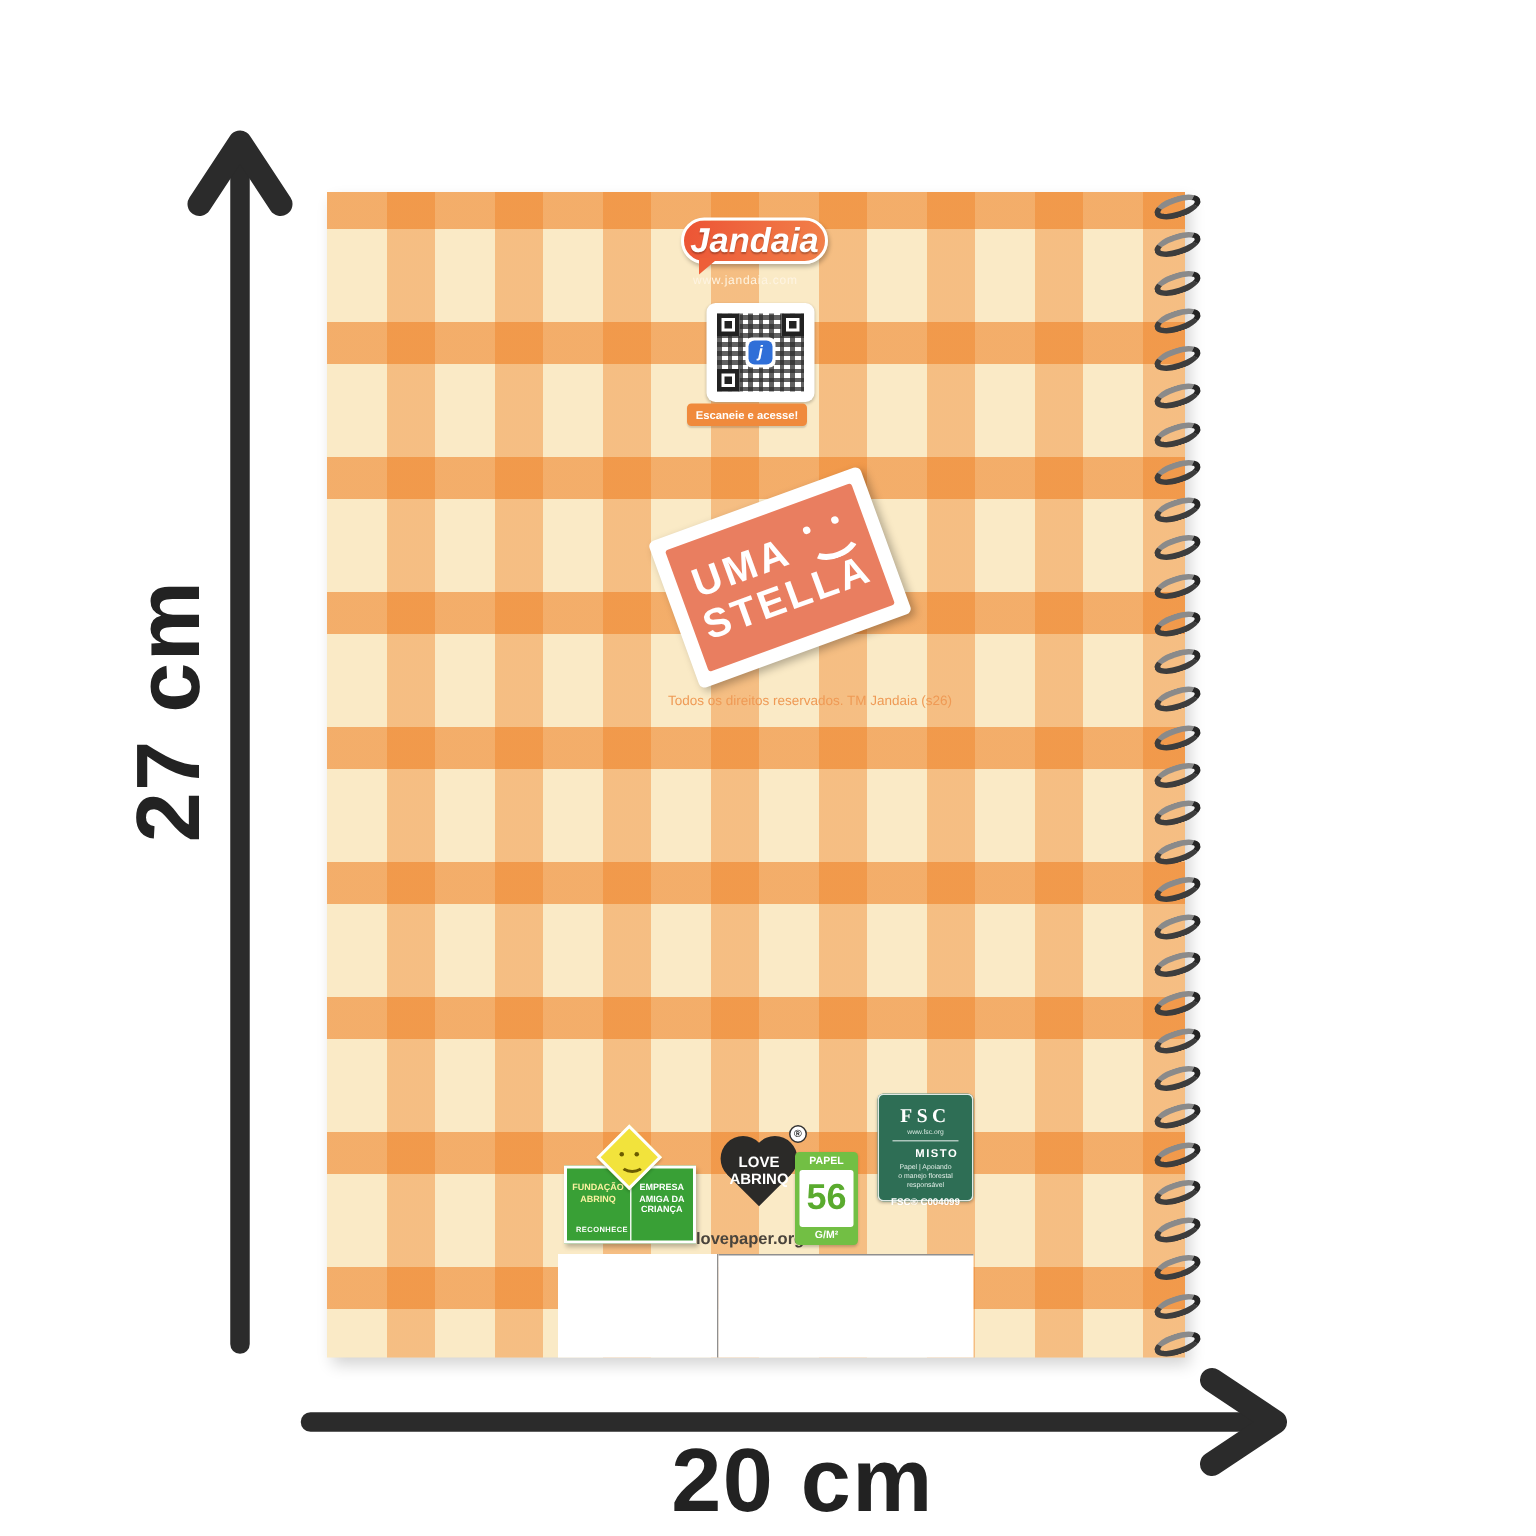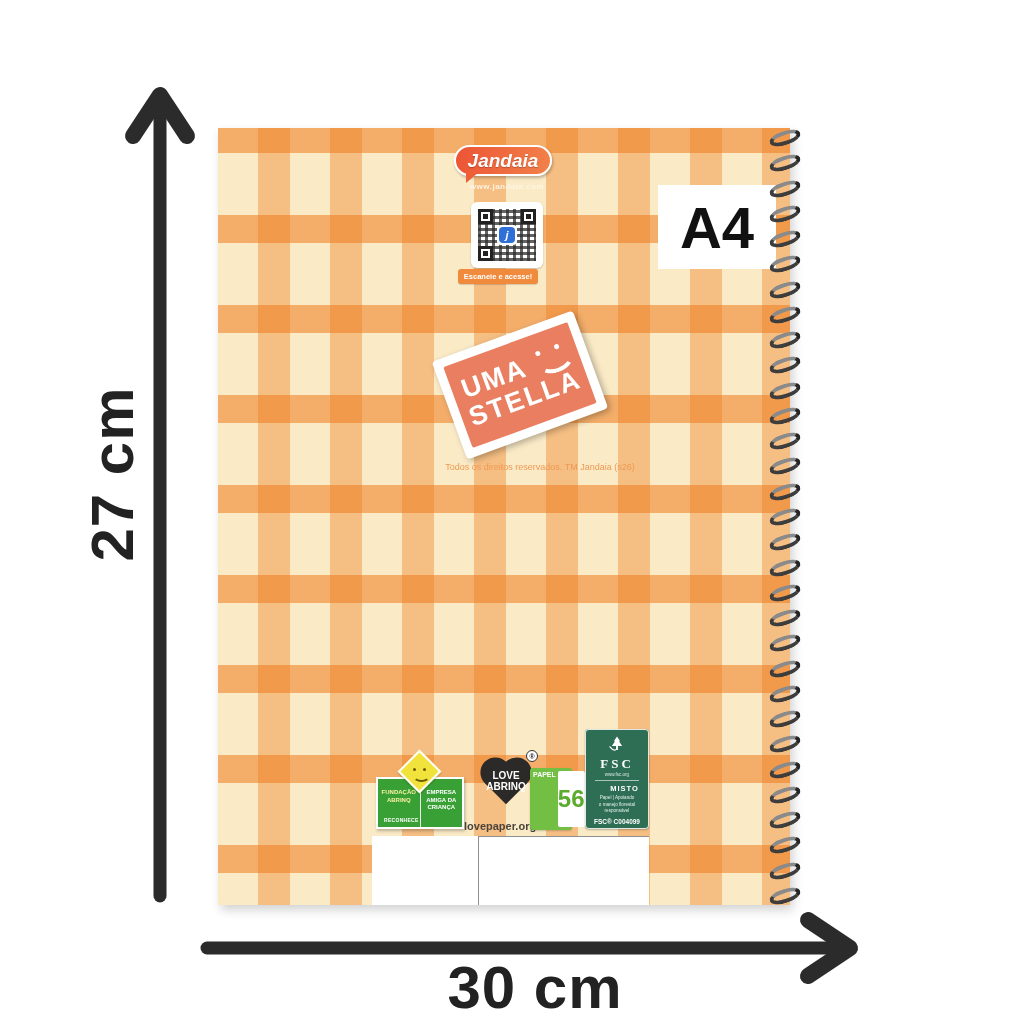--- a/index.html
+++ b/index.html
@@ -30,23 +30,23 @@
           background:transparent; }
 
   
   .brand-bubble { position:absolute; left:236px; top:17px; width:98px; height:31px;
                   background:linear-gradient(100deg,#ec5435,#f2814a);
                   border:2px solid #fff; border-radius:16px;
                   display:flex; align-items:center; justify-content:center;
                   box-shadow:1px 2px 3px rgba(0,0,0,0.25); z-index:3; }
   .brand-bubble::after { content:""; position:absolute; left:10px; bottom:-9px;
                   border-top:11px solid #ee5f38; border-right:13px solid transparent; }
-  .brand-text { color:#fff; font-weight:bold; font-style:italic; font-size:19px; text-shadow:0 1px 1px rgba(0,0,0,0.25); }
-  .brand-site { position:absolute; left:233px; top:54px; width:112px; text-align:center;
-                color:#fef4e2; font-size:8px; font-weight:bold; letter-spacing:0.5px; }
+  .brand-text { color:#fff; font-weight:bold; font-style:italic; font-size:23px; text-shadow:0 1px 1px rgba(0,0,0,0.25); }
+  .brand-site { position:absolute; left:244px; top:54px; width:112px; 
+                color:#fef4e2; font-size:8px; font-weight:normal; letter-spacing:0.5px; }
 
   
   .qr-card { position:absolute; left:253px; top:74px; width:72px; height:66px; background:#fff; border-radius:6px;
              box-shadow:0 1px 2px rgba(0,0,0,0.2); z-index:3; }
   .qr-pattern { position:absolute; inset:7px;
              background-image:
                repeating-linear-gradient(0deg,  rgba(45,45,45,0.75) 0 3px, rgba(45,45,45,0) 3px 6px),
                repeating-linear-gradient(90deg, rgba(45,45,45,0.75) 0 3px, rgba(45,45,45,0) 3px 7px); }
   .finder { position:absolute; width:15px; height:15px; border:3px solid #222; background:#fff; }
   .finder::after { content:""; position:absolute; left:2px; top:2px; width:5px; height:5px; background:#222; }
@@ -104,26 +104,26 @@
   .heart { position:absolute; left:27px; top:18px; width:30px; height:30px; background:#2b2a28; transform:rotate(45deg); }
   .heart::before, .heart::after { content:""; position:absolute; width:30px; height:30px; border-radius:50%; background:#2b2a28; }
   .heart::before { left:-15px; top:0; } .heart::after { left:0; top:-15px; }
   .lp-text { position:absolute; left:12px; top:20px; width:60px; text-align:center; color:#fff;
              font-weight:bold; font-size:10px; line-height:1.1; z-index:2; }
   .lp-reg { position:absolute; right:10px; top:0; width:12px; height:12px; border:1px solid #333; border-radius:50%;
             background:#fff; color:#222; font-size:7px; font-weight:bold; display:flex; align-items:center; justify-content:center; z-index:3; }
   .lp-url { position:absolute; left:0; bottom:0; width:100%; text-align:center; color:#4a443c; font-weight:bold; font-size:11px; }
 
   .papel { position:absolute; left:312px; top:640px; width:42px; height:62px; background:#72bf44; border-radius:3px;
-           display:flex; flex-direction:row; padding:3px; gap:2px; z-index:3; box-shadow:0 1px 2px rgba(0,0,0,0.2); }
+           display:flex; flex-direction:column; padding:3px; gap:2px; z-index:3; box-shadow:0 1px 2px rgba(0,0,0,0.2); }
   .papel .band { color:#fff; font-weight:bold; font-size:7px; text-align:center; }
   .papel .num { flex:1; background:#fff; border-radius:2px; color:#5aab2e; font-weight:bold; font-size:24px;
                 display:flex; align-items:center; justify-content:center; }
 
-  .fsc { position:absolute; left:367px; top:601px; width:64px; height:100px; background:#2e6e55; border-radius:4px;
+  .fsc { position:absolute; left:367px; top:601px; width:64px; height:72px; background:#2e6e55; border-radius:4px;
          box-shadow:inset 0 0 0 1px rgba(255,255,255,0.85), 0 1px 2px rgba(0,0,0,0.25);
          display:flex; flex-direction:column; align-items:center; padding:6px 4px 4px; z-index:3; }
   .fsc-acronym { color:#fff; font-family:"Liberation Serif", serif; font-weight:bold; font-size:13px; letter-spacing:3px; margin-top:1px; }
   .fsc-site { color:#d8e8e0; font-size:4.5px; }
   .fsc-div { width:80%; border-top:1px solid rgba(255,255,255,0.6); margin:3px 0; }
   .fsc-cat { color:#fff; font-weight:bold; font-size:7.5px; letter-spacing:1px;margin-left:15px; }
   .fsc-desc { color:#e3efe9; font-size:4.6px; line-height:1.35; text-align:center; margin-top:2px; }
   .fsc-code { color:#fff; font-weight:bold; font-size:6.5px; margin-top:4px; }
 
   
@@ -142,44 +142,41 @@
         <line x1="160" y1="896" x2="160" y2="104" stroke-width="13"></line>
         <path d="M133 136 L160 95 L187 136" stroke-width="16"></path>
       </g>
       <g>
         <line x1="207" y1="948" x2="840" y2="948" stroke-width="13"></line>
         <path d="M808 920 L850 948 L808 976" stroke-width="16"></path>
       </g>
     </g>
   </svg>
   <div class="dim-label height">27 cm</div>
-  <div class="dim-label width">30 cm</div>
+  <div class="dim-label width">20 cm</div>
 
   <div class="notebook">
 
     <div class="brand-bubble">
       <span class="brand-text">Jandaia</span>
     </div>
     <div class="brand-site">www.jandaia.com</div>
 
     <div class="qr-card">
       <div class="qr-pattern">
         <div class="finder tl"></div>
         <div class="finder tr"></div>
         <div class="finder bl"></div>
         <div class="qr-center">
           <div class="qr-j">j</div>
         </div>
       </div>
     </div>
     <div class="qr-caption">Escaneie e acesse!</div>
 
-    <div class="a4-badge">
-      <span>A4</span>
-    </div>
 
     <div class="stamp">
       <div class="stamp-inner">
         <div class="stamp-row">
           <span class="stamp-word">UMA</span>
           <span class="smiley"></span>
         </div>
         <span class="stamp-word">STELLA</span>
       </div>
     </div>

